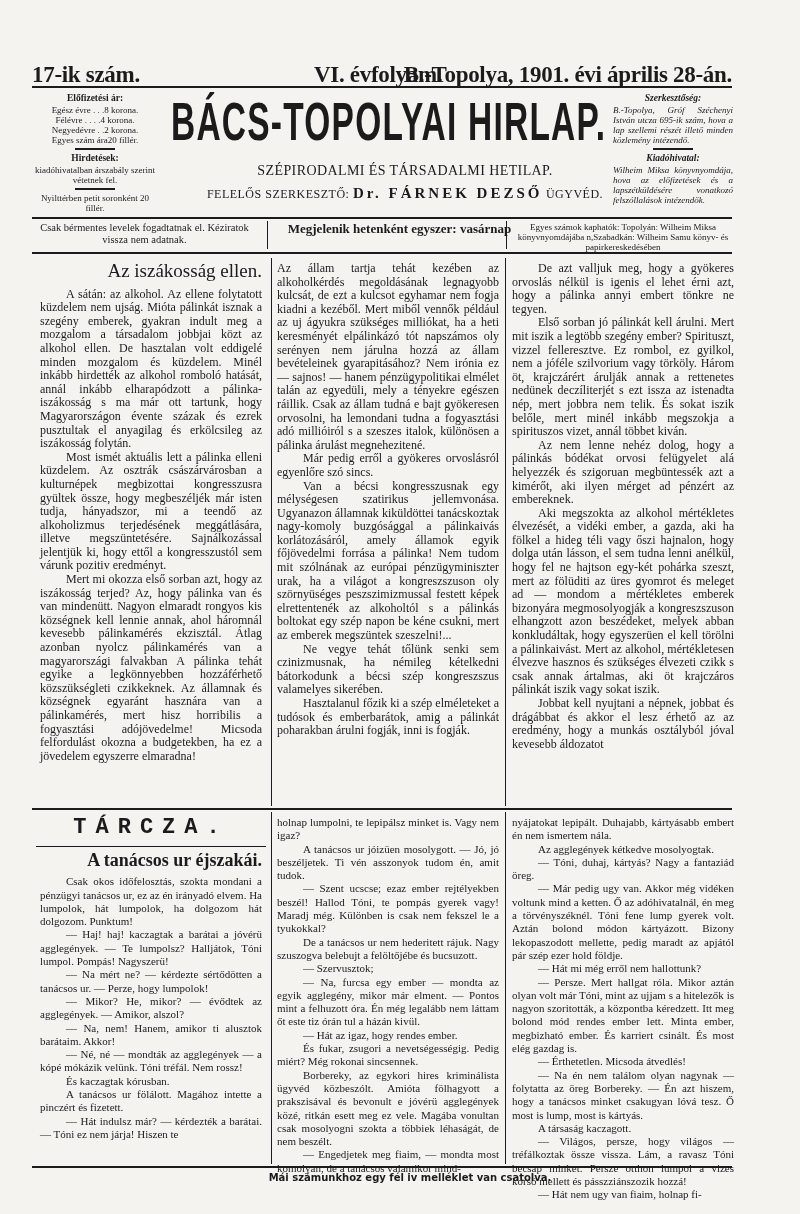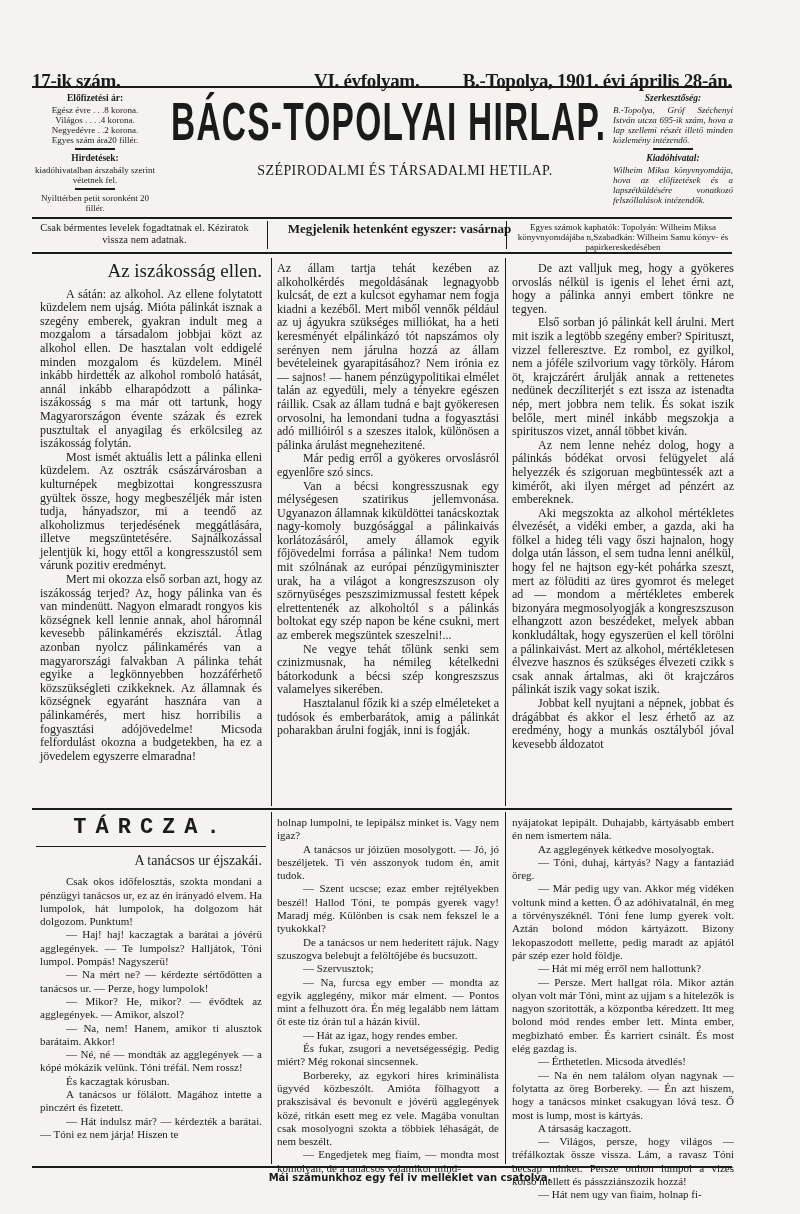--- a/index.html
+++ b/index.html
@@ -7,21 +7,21 @@
     width: 800px; height: 1214px; overflow: hidden;
     background: #f4f3ef;
     color: #1b1b1b;
     font-family: "Liberation Serif", "DejaVu Serif", serif;
     position: relative;
   }
   .page { position: absolute; left: 0; top: 0; width: 800px; height: 1214px; }
 
   
   .topline { position: absolute; left: 32px; top: 62px; width: 700px; height: 24px; }
-  .topline span { position: absolute; top: 8px; font-size: 19px; font-weight: bold; letter-spacing: -0.3px; text-align: right; }
+  .topline span { position: absolute; top: 0; font-size: 23px; font-weight: bold; letter-spacing: -0.3px; text-align: right; }
   .issue { left: 0; }
   .volume { left: 282px; }
   .date { right: 0; }
   .rule { position: absolute; background: #1b1b1b; }
 
   .sidebox { position: absolute; font-size: 9px; line-height: 10px; text-align: center; }
   .sidebox .hd { font-weight: bold; font-size: 9.5px; margin-bottom: 2px; }
   .price-row { display: flex; justify-content: center; font-family: "Liberation Serif", serif; }
   .shortrule { width: 40px; height: 2px; background: #1b1b1b; margin: 3px auto; }
 
@@ -63,40 +63,45 @@
   </div>
   <div class="rule" style="left:32px;top:86px;width:700px;height:2px;"></div>
 
   <div class="sidebox" style="left:34px;top:93px;width:122px;">
     <div class="hd">Előfizetési ár:</div>
     <div class="price-row">
         <span>Egész évre . . .</span>
         <span>8 korona.</span>
       </div>
     <div class="price-row">
-        <span>Világos . . . .</span>
+        <span>Félévre . . . .</span>
         <span>4 korona.</span>
       </div>
     <div class="price-row">
         <span>Negyedévre . .</span>
         <span>2 korona.</span>
       </div>
     <div class="price-row">
         <span>Egyes szám ára</span>
         <span>20 fillér.</span>
       </div>
     <div class="shortrule"></div>
     <div class="hd">Hirdetések:</div>
     <div>kiadóhivatalban árszabály szerint vétetnek fel.</div>
     <div class="shortrule"></div>
     <div>Nyilttérben petit soronként 20 fillér.</div>
   </div>
 
   <div class="title">BÁCS-TOPOLYAI HIRLAP.</div>
   <div class="subtitle">SZÉPIRODALMI ÉS TÁRSADALMI HETILAP.</div>
+  <div class="editor">
+    <span>FELELŐS SZERKESZTŐ:</span>
+    <b>Dr. FÁRNEK DEZSŐ</b>
+    <span>ÜGYVÉD.</span>
+  </div>
 
   <div class="sidebox" style="left:613px;top:93px;width:120px;font-style:italic;">
     <div class="hd">Szerkesztőség:</div>
     <div style="text-align:justify;">B.-Topolya, Gróf Széchenyi István utcza 695-ik szám, hova a lap szellemi részét illető minden közlemény intézendő.</div>
     <div class="shortrule"></div>
     <div class="hd">Kiadóhivatal:</div>
     <div style="text-align:justify;">Wilheim Miksa könyvnyomdája, hova az előfizetések és a lapszétküldésére vonatkozó felszóllalások intézendők.</div>
   </div>
 
   <div class="rule" style="left:32px;top:217px;width:700px;height:2px;"></div>
@@ -132,21 +137,21 @@
     <p>Az nem lenne nehéz dolog, hogy a pálinkás bódékat orvosi felügyelet alá helyezzék és szigoruan megbüntessék azt a kimérőt, aki ilyen mérget ad pénzért az embereknek.</p>
     <p>Aki megszokta az alkohol mértékletes élvezését, a vidéki ember, a gazda, aki ha fölkel a hideg téli vagy őszi hajnalon, hogy dolga után lásson, el sem tudna lenni anélkül, hogy fel ne hajtson egy-két pohárka szeszt, mert az fölüditi az üres gyomrot és meleget ad — mondom a mértékletes emberek bizonyára megmosolyogják a kongreszszuson elhangzott azon beszédeket, melyek abban konkludáltak, hogy egyszerüen el kell törölni a pálinkaivást. Mert az alkohol, mértékletesen élvezve hasznos és szükséges élvezeti czikk s csak annak ártalmas, aki öt krajczáros pálinkát iszik vagy sokat iszik.</p>
     <p>Jobbat kell nyujtani a népnek, jobbat és drágábbat és akkor el lesz érhető az az eredmény, hogy a munkás osztályból jóval kevesebb áldozatot</p>
   </div>
 
   <div class="rule" style="left:32px;top:808px;width:700px;height:2px;"></div>
 
   <div class="tarcza">TÁRCZA.</div>
   <div class="rule" style="left:36px;top:846px;width:230px;height:1px;"></div>
   <div class="col feuil" style="left:40px;top:852px;width:222px;">
-    <div class="heading" style="font-size:14px;margin:2px 0 8px 0;">A tanácsos ur éjszakái.</div>
+    <div class="heading" style="font-size:18px;margin:2px 0 8px 0;font-weight:bold;">A tanácsos ur éjszakái.</div>
     <p>Csak okos időfelosztás, szokta mondani a pénzügyi tanácsos ur, ez az én irányadó elvem. Ha lumpolok, hát lumpolok, ha dolgozom hát dolgozom. Punktum!</p>
     <p>— Haj! haj! kaczagtak a barátai a jóvérü agglegények. — Te lumpolsz? Halljátok, Tóni lumpol. Pompás! Nagyszerü!</p>
     <p>— Na mért ne? — kérdezte sértődötten a tanácsos ur. — Perze, hogy lumpolok!</p>
     <p>— Mikor? He, mikor? — évődtek az agglegények. — Amikor, alszol?</p>
     <p>— Na, nem! Hanem, amikor ti alusztok barátaim. Akkor!</p>
     <p>— Né, né — mondták az agglegények — a kópé mókázik velünk. Tóni tréfál. Nem rossz!</p>
     <p>És kaczagtak kórusban.</p>
     <p>A tanácsos ur fölálott. Magához intette a pinczért és fizetett.</p>
     <p>— Hát indulsz már? — kérdezték a barátai. — Tóni ez nem járja! Hiszen te</p>
   </div>

